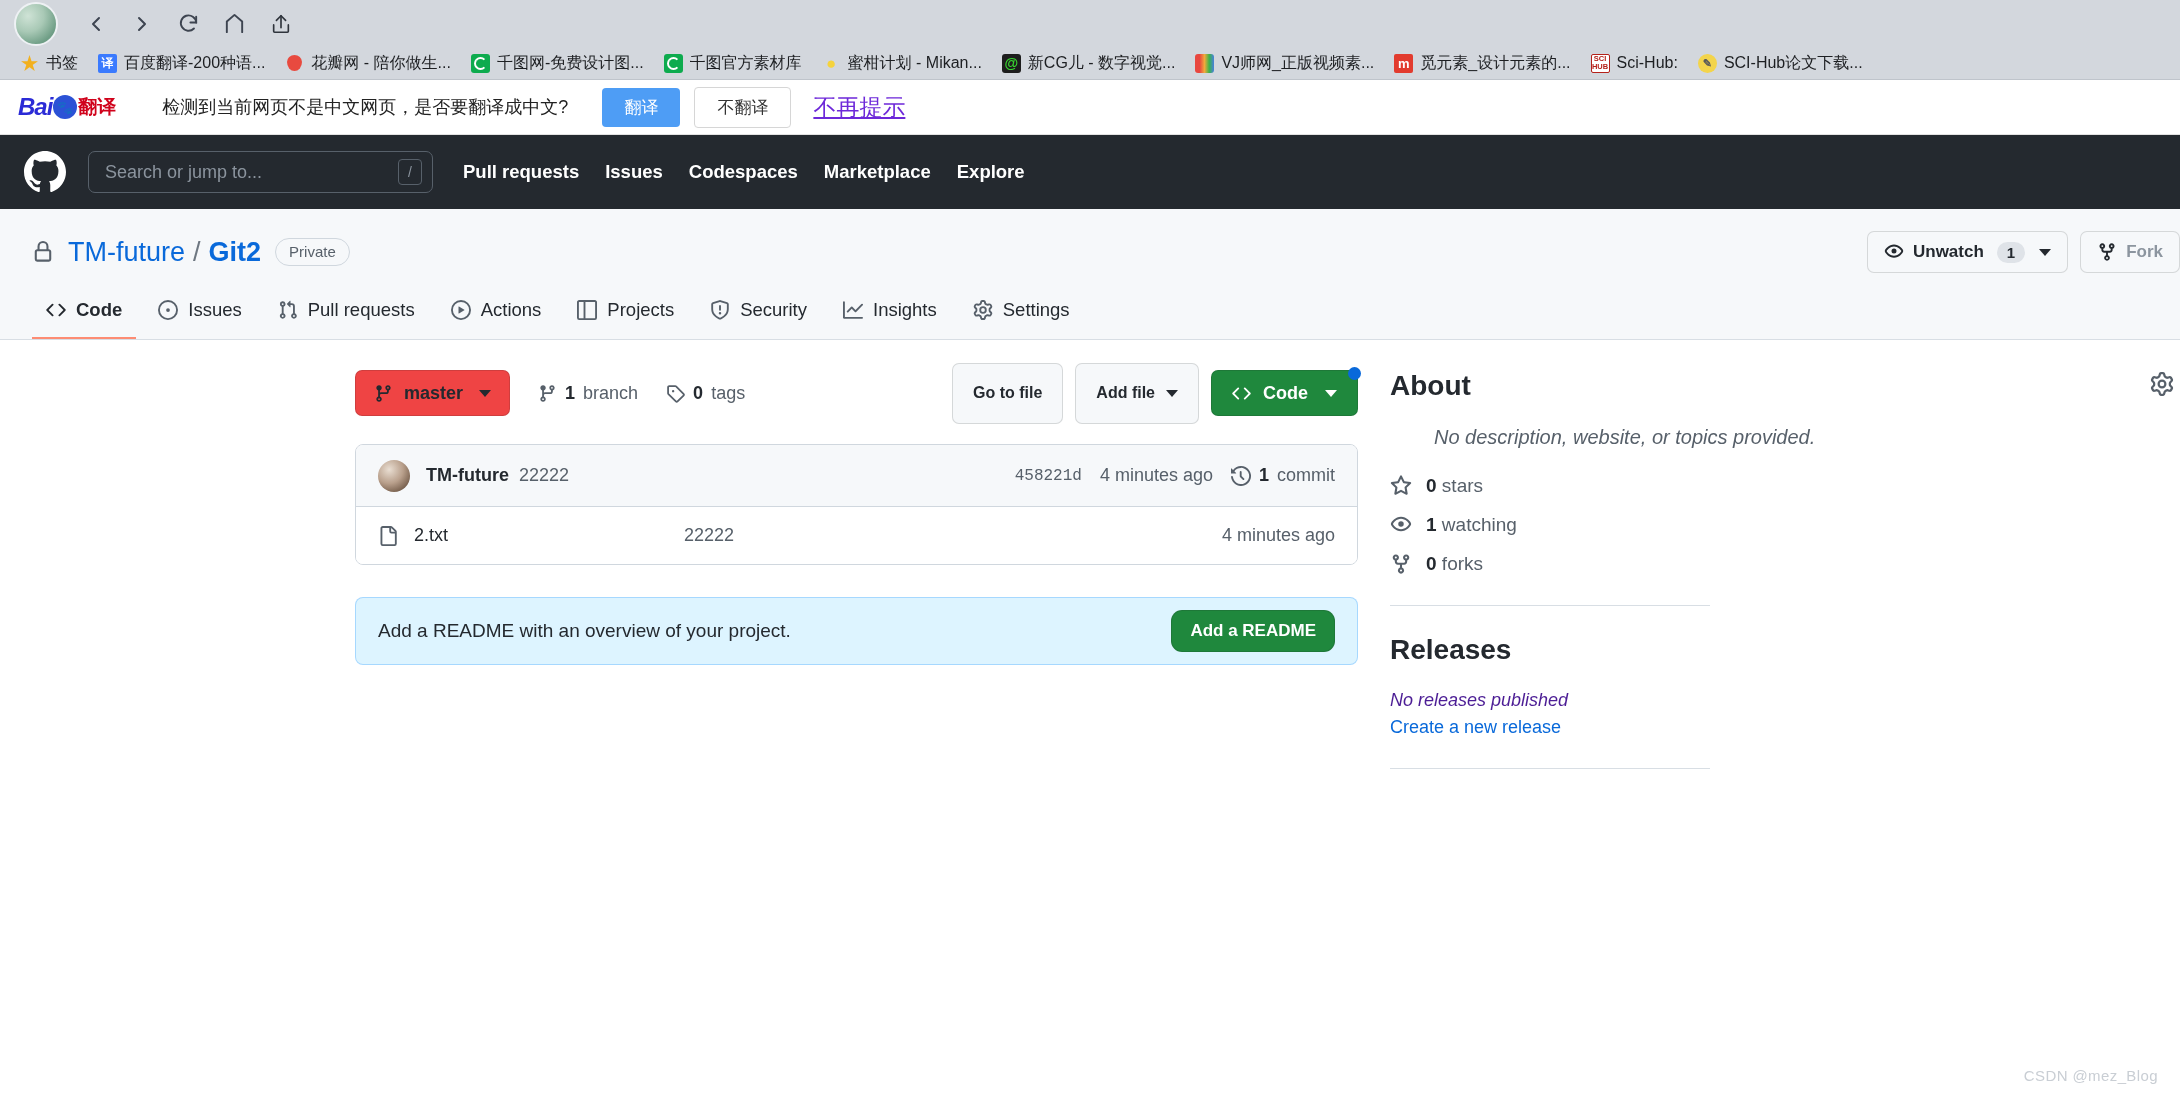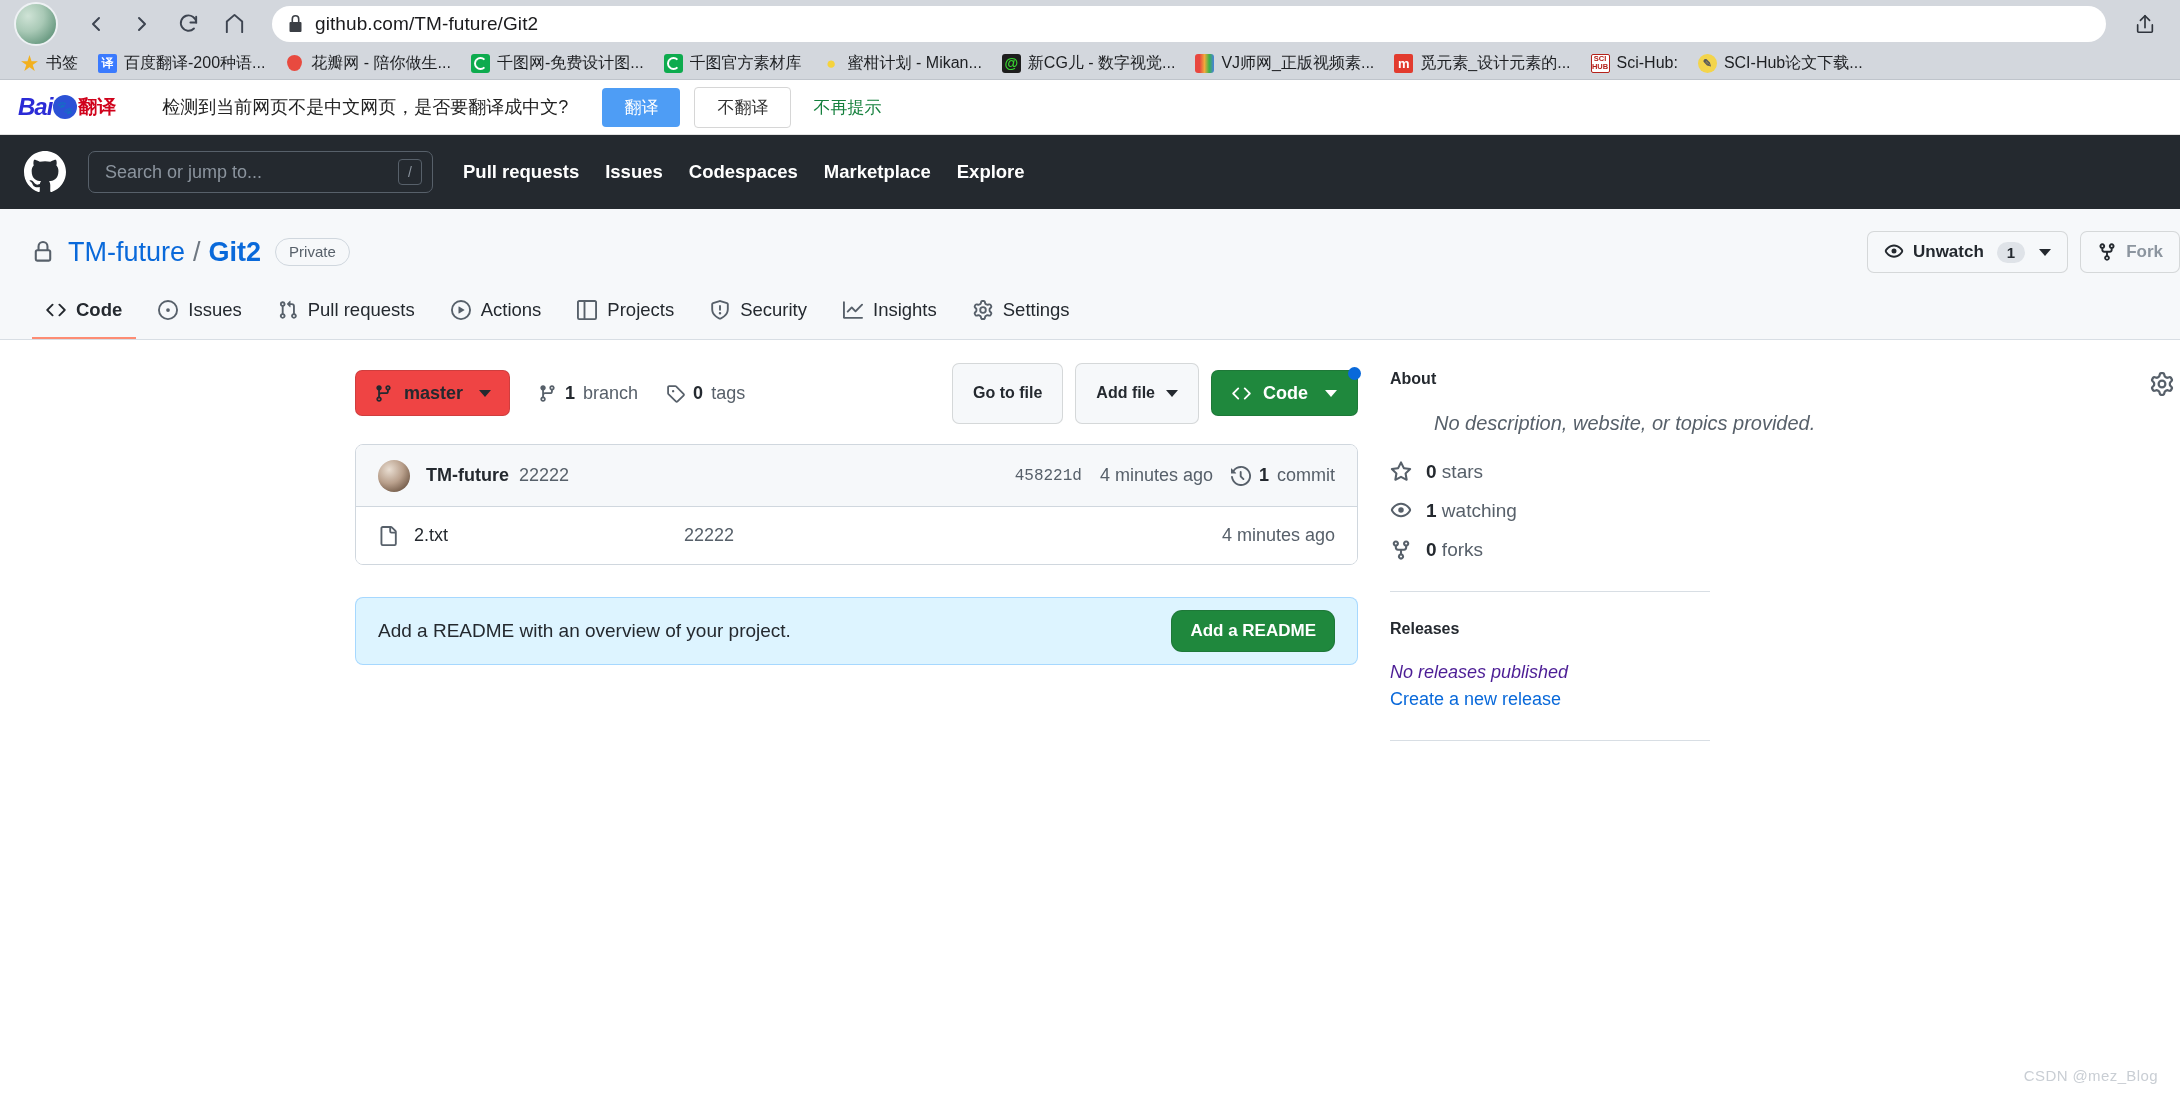--- a/index.html
+++ b/index.html
@@ -155,21 +155,21 @@
   .tr-btn-primary {
     background: #4e9df5; color: #fff; border: none;
     font-size: 17px; padding: 8px 22px; border-radius: 4px;
     margin-right: 14px; font-family: inherit; cursor: pointer;
   }
   .tr-btn-secondary {
     background: #fff; color: #333; border: 1px solid #d6d6d6;
     font-size: 17px; padding: 8px 22px; border-radius: 4px;
     margin-right: 22px; font-family: inherit; cursor: pointer;
   }
-  .tr-link { font-size: 17px; color: #15803d; cursor: pointer; }
+  .tr-link { font-size: 23px; color: #6d28d9; cursor: pointer; text-decoration: underline; }
 
   
   .gh-header {
     height: 74px;
     background: #24292f;
     display: flex;
     align-items: center;
     padding: 0 24px;
     gap: 0;
   }
@@ -400,21 +400,21 @@
     border-radius: 11px;
     color: #fff; font-size: 17px; font-weight: 600;
     padding: 0 18px; height: 42px;
     font-family: inherit; cursor: pointer;
     white-space: nowrap;
   }
 
   
   .side-section { position: relative; padding-right: 0; }
   .side-title {
-    font-size: 16px; font-weight: 600; color: #24292f;
+    font-size: 28px; font-weight: 600; color: #24292f;
     margin: 0 0 24px 0;
   }
   .gear-btn {
     position: absolute; right: 6px; top: 2px;
     color: #57606a; cursor: pointer; display: flex;
   }
   .side-desc {
     font-size: 20px; color: #57606a; font-style: italic;
     margin-bottom: 26px; white-space: nowrap; margin-left: 44px;
   }
@@ -464,28 +464,20 @@
           <path d="M20 11a8 8 0 10-2.3 6.2"></path>
           <polyline points="20 5 20 11 14 11"></polyline>
         </svg>
     </div>
     <div class="nav-btn">
       <svg width="23" height="23" viewBox="0 0 24 24" fill="none" stroke="currentColor" stroke-width="2" stroke-linecap="round" stroke-linejoin="round">
           <path d="M4 21V10l8-7 8 7v11"></path>
         </svg>
     </div>
 
-    <div class="omnibox">
-      <span class="lock-icon">
-        <svg width="15" height="18" viewBox="0 0 14 18" fill="currentColor">
-            <path d="M7 0a4 4 0 00-4 4v3H2a1 1 0 00-1 1v8a1 1 0 001 1h10a1 1 0 001-1V8a1 1 0 00-1-1h-1V4a4 4 0 00-4-4zm0 1.6A2.4 2.4 0 019.4 4v3H4.6V4A2.4 2.4 0 017 1.6z"></path>
-          </svg>
-      </span>
-      <span class="omnibox-url">github.com/TM-future/Git2</span>
-    </div>
 
     <div class="share-btn">
       <svg width="22" height="22" viewBox="0 0 24 24" fill="none" stroke="currentColor" stroke-width="1.8" stroke-linecap="round" stroke-linejoin="round">
           <path d="M12 16V3"></path>
           <polyline points="7 8 12 3 17 8"></polyline>
           <path d="M4 13v7a1 1 0 001 1h14a1 1 0 001-1v-7"></path>
         </svg>
     </div>
   </div>
 

